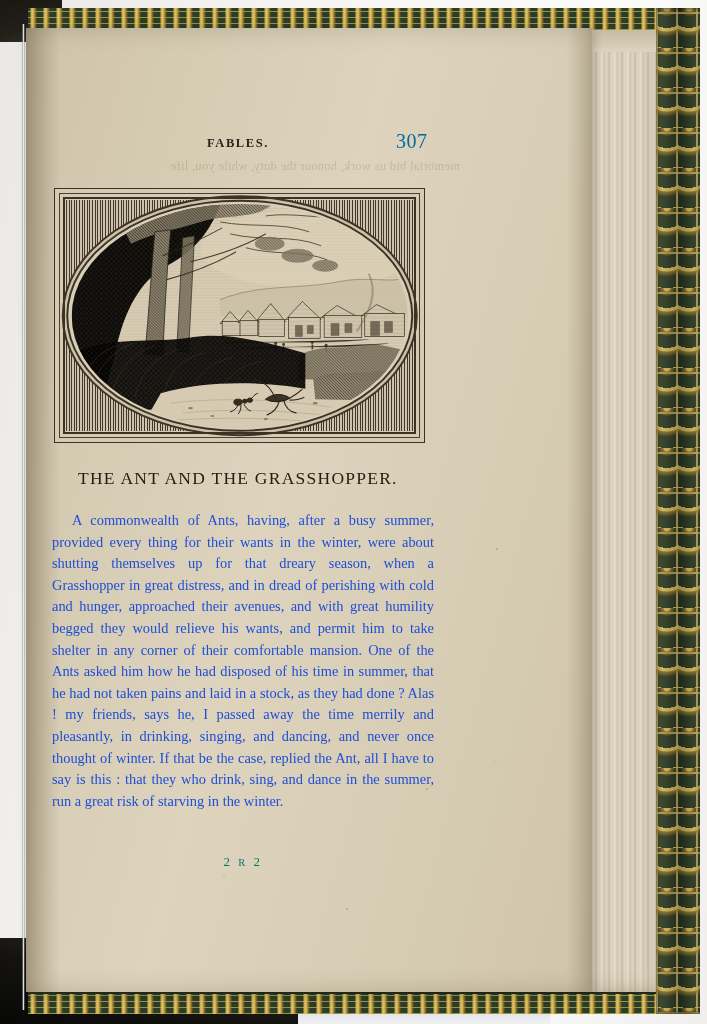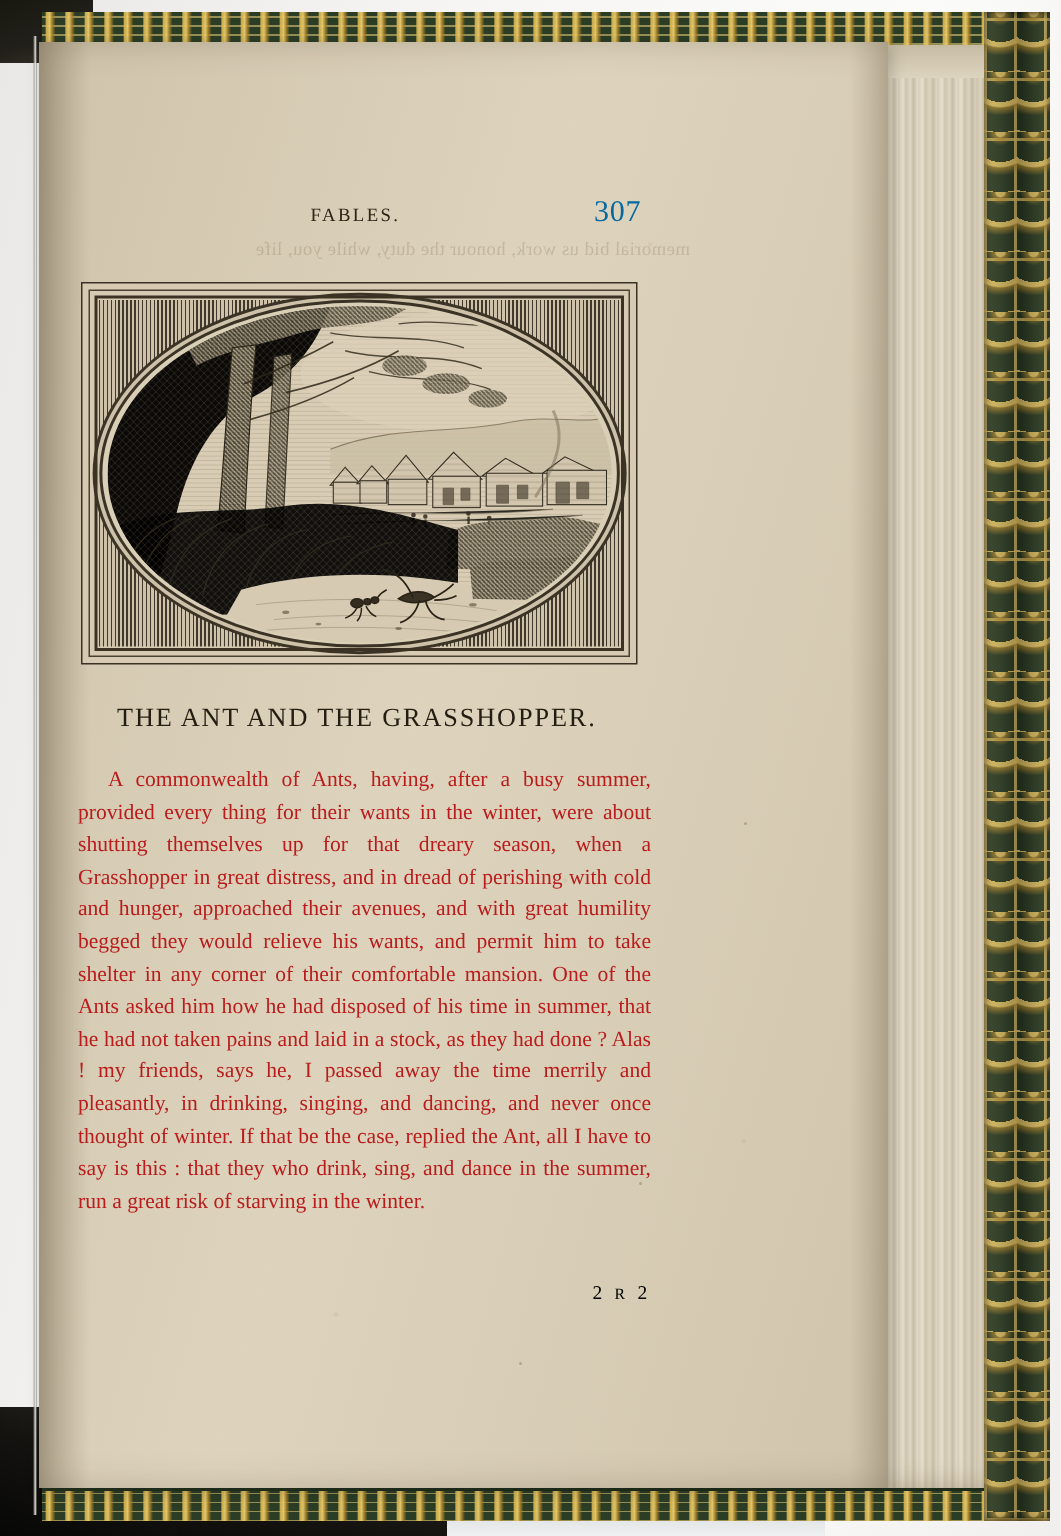--- a/index.html
+++ b/index.html
@@ -90,21 +90,21 @@
     pointer-events:none;}
   .gutter-shade{position:absolute;left:0;top:0;width:34px;height:100%;
     background:linear-gradient(90deg,rgba(96,82,58,.38),rgba(96,82,58,0));}
   .edge-shade-r{position:absolute;right:0;top:0;width:26px;height:100%;
     background:linear-gradient(270deg,rgba(96,82,58,.22),rgba(96,82,58,0));}
 
   
   .runhead{position:absolute;left:0;right:0;top:108px;height:22px;}
   .runhead-title{position:absolute;left:181px;top:0;
     font-size:12.5px;letter-spacing:1.6px;color:#2c2418;
-    font-variant:small-caps;font-weight:400;}
+    font-variant:small-caps;font-weight:700;}
   .folio{position:absolute;left:370px;top:-6px;
     font-size:20px;color:#0369a1;letter-spacing:.5px;}
 
   
   .bleed{position:absolute;left:44px;top:131px;width:390px;
     font-size:12.5px;color:rgba(96,80,52,.20);letter-spacing:.3px;
     transform:scaleX(-1);white-space:nowrap;overflow:hidden;}
 
   
   .plate{position:absolute;left:28px;top:160px;width:371px;height:255px;
@@ -120,25 +120,25 @@
   .oval-ring{position:absolute;left:50%;top:50%;transform:translate(-50%,-50%);
     width:99%;height:99%;border-radius:50%;
     border:2px solid #3b3325;background:#d9cfb6;box-shadow:0 0 0 2.5px #cdc2a9, 0 0 0 4.5px #3b3325;}
   .vignette{position:absolute;left:50%;top:50%;transform:translate(-50%,-50%);
     width:97%;height:97%;border-radius:50%;overflow:hidden;background:#d3c8ae;}
 
   
   .story-title{position:absolute;left:52px;top:440px;width:380px;
     font-size:17.5px;letter-spacing:1.25px;color:#241d12;text-align:left;}
   .body{position:absolute;left:26px;top:482px;width:382px;
-    font-size:14.4px;line-height:21.6px;color:#b91c1c;
+    font-size:14.4px;line-height:21.6px;color:#1d4ed8;
     text-align:justify;text-indent:20px;
     -webkit-hyphens:none;hyphens:none;}
   .signature{position:absolute;left:26px;top:826px;width:382px;
-    text-align:right;font-size:13px;letter-spacing:2.5px;color:#000000;}
+    text-align:center;font-size:13px;letter-spacing:2.5px;color:#0f766e;}
   .signature .sc{font-size:10.5px;}
 
   .speck{position:absolute;border-radius:50%;background:rgba(110,92,62,.35);}
 </style>
 </head>
 <body>
 
 <div id="scene">
 
   <div class="backdrop"></div>

